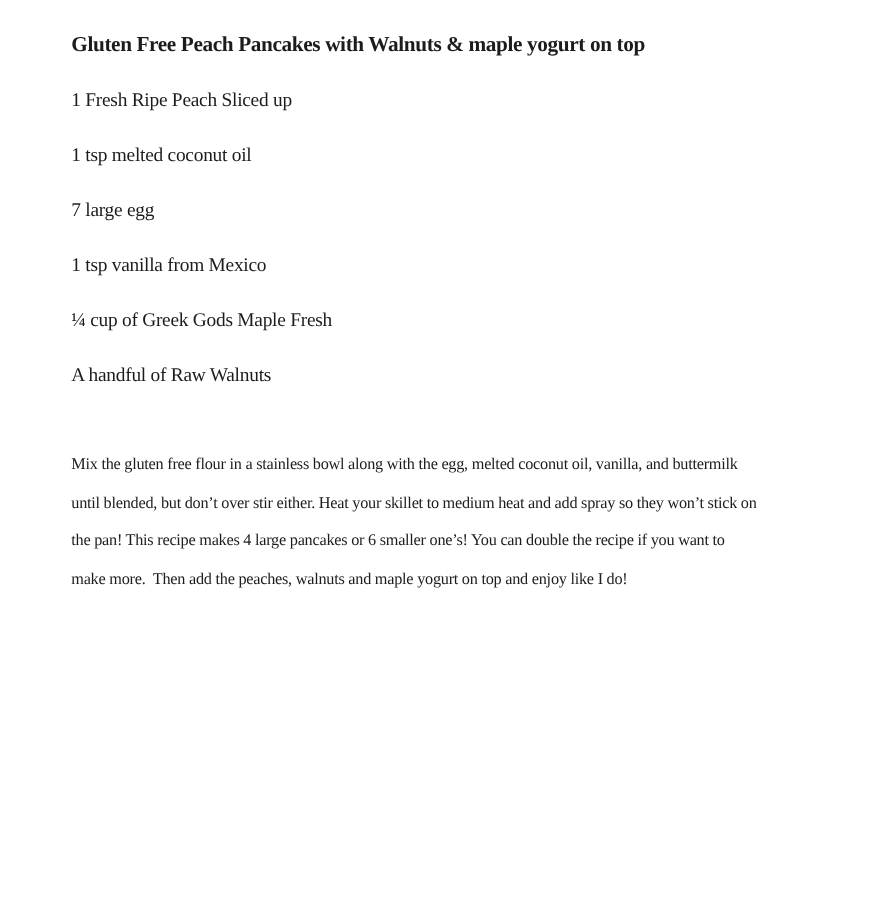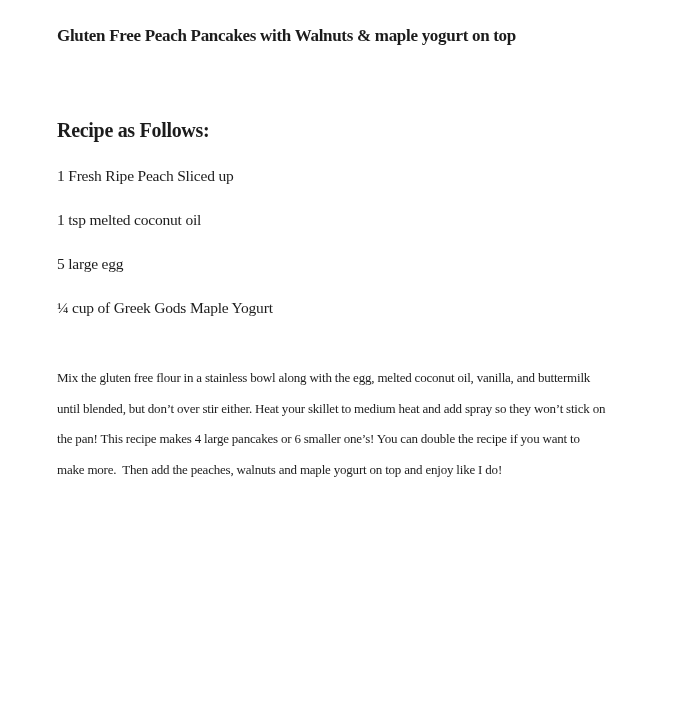--- a/index.html
+++ b/index.html
@@ -55,24 +55,25 @@
     white-space: pre-wrap;
   }
 </style>
 </head>
 <body>
 
 <div class="page">
 
   <h1 class="recipe-title">Gluten Free Peach Pancakes with Walnuts &amp; maple yogurt on top</h1>
 
-  <h2 class="section-heading">Recipe as Follows:</h2>
 
   <ul class="ingredient-list">
     <li class="ingredient-item">1 Fresh Ripe Peach Sliced up</li>
     <li class="ingredient-item">1 tsp melted coconut oil</li>
-    <li class="ingredient-item">5 large egg</li>
-    <li class="ingredient-item">¼ cup of Greek Gods Maple Yogurt</li>
+    <li class="ingredient-item">7 large egg</li>
+    <li class="ingredient-item">1 tsp vanilla from Mexico</li>
+    <li class="ingredient-item">¼ cup of Greek Gods Maple Fresh</li>
+    <li class="ingredient-item">A handful of Raw Walnuts</li>
   </ul>
 
   <p class="instructions">Mix the gluten free flour in a stainless bowl along with the egg, melted coconut oil, vanilla, and buttermilk until blended, but don’t over stir either. Heat your skillet to medium heat and add spray so they won’t stick on the pan! This recipe makes 4 large pancakes or 6 smaller one’s! You can double the recipe if you want to make more.  Then add the peaches, walnuts and maple yogurt on top and enjoy like I do!</p>
 
 </div>
 
 </body></html>

